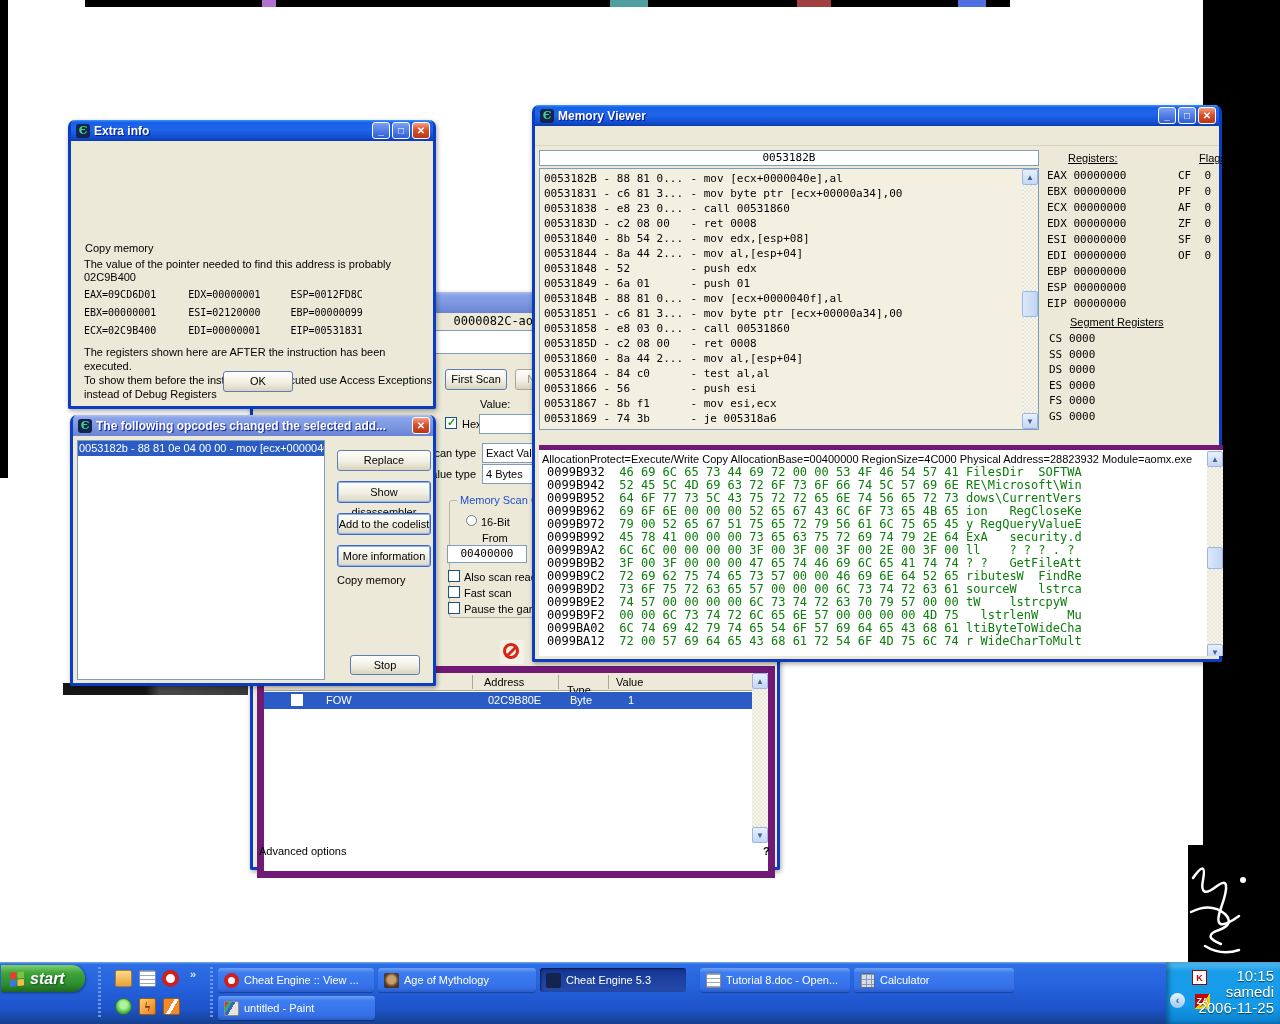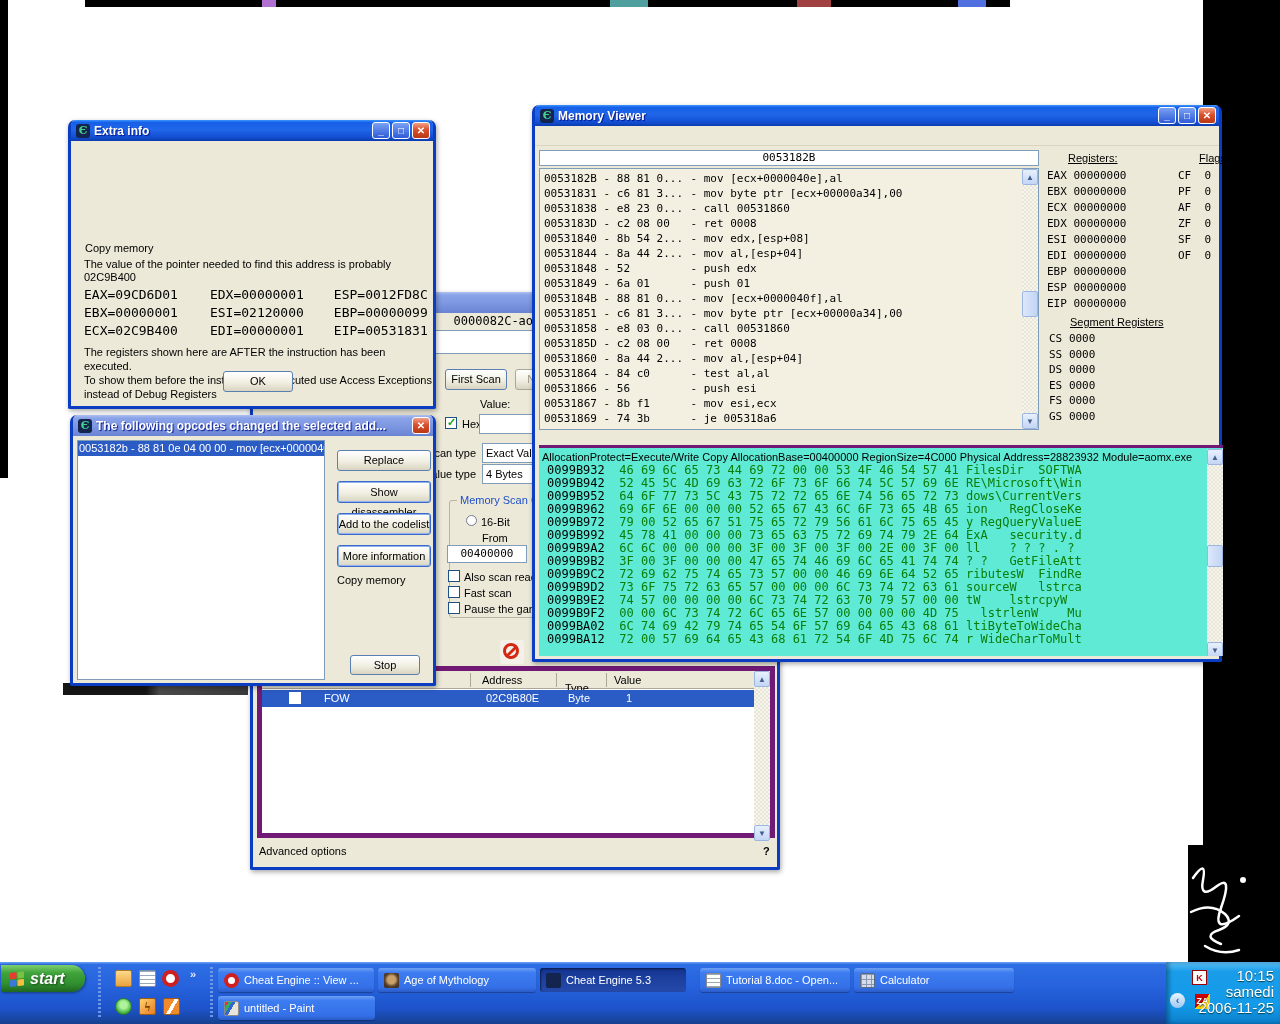--- a/index.html
+++ b/index.html
@@ -143,21 +143,21 @@
   <div class="cb" style="left:195px;top:294px;" data-name="fast-scan-checkbox"></div>
   <div class="abs pre" style="left:211px;top:295px;" data-name="fast-scan-checkbox-label">Fast scan</div>
   <div class="cb" style="left:195px;top:310px;" data-name="pause-game-checkbox"></div>
   <div class="abs pre" style="left:211px;top:311px;" data-name="pause-game-checkbox-label">Pause the game while scanning</div>
 
   <div class="abs" style="left:247px;top:348px;width:24px;height:24px;border:1px solid #9a97889;border-radius:3px;background:#f4f2e8;" data-name="cancel-scan-button">
     <span class="abs" style="left:3px;top:3px;width:16px;height:16px;border:3px solid #d42814;border-radius:50%;" data-name="no-entry-icon"></span>
     <span class="abs" style="left:4px;top:10px;width:15px;height:3px;background:#d42814;transform:rotate(-45deg);" data-name="no-entry-icon-bar"></span>
   </div>
 
-  <div class="abs" style="left:4px;top:374px;width:518px;height:172px;border:5px solid #701a75;background:#fff;" data-name="address-list">
+  <div class="abs" style="left:4px;top:374px;width:518px;height:212px;border:7px solid #701a75;background:#fff;" data-name="address-list">
     <div class="abs" style="left:0;top:0;width:100%;height:18px;background:#ece9d8;border-bottom:1px solid #aca899;" data-name="address-list-header">
       <span class="abs" style="left:220px;top:3px;" data-name="column-address">Address</span>
       <span class="abs" style="left:303px;top:3px;margin-top:8px;" data-name="column-type">Type</span>
       <span class="abs" style="left:352px;top:3px;" data-name="column-value">Value</span>
       <span class="abs" style="left:208px;top:2px;width:1px;height:14px;background:#aca899;" data-name="column-divider"></span>
       <span class="abs" style="left:294px;top:2px;width:1px;height:14px;background:#aca899;" data-name="column-divider"></span>
       <span class="abs" style="left:344px;top:2px;width:1px;height:14px;background:#aca899;" data-name="column-divider"></span>
     </div>
     <div class="abs sel" style="left:0;top:19px;width:500px;height:17px;" data-name="address-row-fow">
       <span class="cb" style="left:27px;top:2px;border-color:#fff;" data-name="freeze-checkbox"></span>
@@ -186,21 +186,21 @@
   <div class="abs mono" style="left:3px;top:28px;" data-name="extra-info-code">
     <div class="ei-line" data-name="code-line"></div>
       <div class="ei-line" data-name="code-line"></div>
       <div class="ei-line red" data-name="code-line"></div>
       <div class="ei-line" data-name="code-line"></div>
       <div class="ei-line" data-name="code-line"></div>
   </div>
   <div class="abs" style="left:14px;top:122px;" data-name="copy-memory-label">Copy memory</div>
   <div class="abs" style="left:13px;top:138px;" data-name="pointer-info-line1">The value of the pointer needed to find this address is probably</div>
   <div class="abs" style="left:13px;top:151px;" data-name="pointer-info-line2">02C9B400</div>
-  <div class="abs mono" style="left:13px;top:166px;font-size:13px;line-height:18px;" data-name="register-dump">
+  <div class="abs mono" style="left:13px;top:166px;font-size:10px;line-height:18px;" data-name="register-dump">
     <div class="pre" data-name="register-row"><span>EAX=09CD6D01</span><span style="display:inline-block;width:32px;"></span><span>EDX=00000001</span><span style="display:inline-block;width:30px;"></span><span>ESP=0012FD8C</span></div>
       <div class="pre" data-name="register-row"><span>EBX=00000001</span><span style="display:inline-block;width:32px;"></span><span>ESI=02120000</span><span style="display:inline-block;width:30px;"></span><span>EBP=00000099</span></div>
       <div class="pre" data-name="register-row"><span>ECX=02C9B400</span><span style="display:inline-block;width:32px;"></span><span>EDI=00000001</span><span style="display:inline-block;width:30px;"></span><span>EIP=00531831</span></div>
   </div>
   <div class="abs" style="left:13px;top:225px;line-height:14px;" data-name="register-note">
     <div data-name="note-line">The registers shown here are AFTER the instruction has been executed.</div>
     <div data-name="note-line">To show them before the instruction is executed use Access Exceptions</div>
     <div data-name="note-line">instead of Debug Registers</div>
   </div>
   <div class="abs xpbtn" style="left:152px;top:251px;width:70px;height:21px;line-height:19px;" data-name="ok-button">OK</div>
@@ -289,21 +289,21 @@
     <div class="abs mono" style="left:4px;top:181px;" data-name="segment-registers-list">
       <div class="rline" style="line-height:15.5px;" data-name="segment-item"><span>CS</span><span> </span><span>0000</span></div>
         <div class="rline" style="line-height:15.5px;" data-name="segment-item"><span>SS</span><span> </span><span>0000</span></div>
         <div class="rline" style="line-height:15.5px;" data-name="segment-item"><span>DS</span><span> </span><span>0000</span></div>
         <div class="rline" style="line-height:15.5px;" data-name="segment-item"><span>ES</span><span> </span><span>0000</span></div>
         <div class="rline" style="line-height:15.5px;" data-name="segment-item"><span>FS</span><span> </span><span>0000</span></div>
         <div class="rline" style="line-height:15.5px;" data-name="segment-item"><span>GS</span><span> </span><span>0000</span></div>
     </div>
   </div>
 
-  <div class="abs" style="left:4px;top:340px;width:684px;height:211px;border-top:3px solid #701a75;background:#5eead4;overflow:hidden;" data-name="hexview-pane">
+  <div class="abs" style="left:4px;top:340px;width:684px;height:211px;border-top:5px solid #701a75;background:#ffffff;overflow:hidden;" data-name="hexview-pane">
     <div style="font-size:11px;padding:3px 0 1px 3px;white-space:nowrap;" data-name="hexview-header">AllocationProtect=Execute/Write Copy AllocationBase=00400000 RegionSize=4C000 Physical Address=28823932 Module=aomx.exe</div>
     <div class="mono" style="padding-left:8px;" data-name="hexview-rows">
       <div class="hex-row" data-name="hex-row"><span class="ha">0099B932</span><span>  </span><span>46 69 6C 65 73 44 69 72 00 00 53 4F 46 54 57 41</span><span> </span><span>FilesDir  SOFTWA</span></div>
         <div class="hex-row" data-name="hex-row"><span class="ha">0099B942</span><span>  </span><span>52 45 5C 4D 69 63 72 6F 73 6F 66 74 5C 57 69 6E</span><span> </span><span>RE\Microsoft\Win</span></div>
         <div class="hex-row" data-name="hex-row"><span class="ha">0099B952</span><span>  </span><span>64 6F 77 73 5C 43 75 72 72 65 6E 74 56 65 72 73</span><span> </span><span>dows\CurrentVers</span></div>
         <div class="hex-row" data-name="hex-row"><span class="ha">0099B962</span><span>  </span><span>69 6F 6E 00 00 00 52 65 67 43 6C 6F 73 65 4B 65</span><span> </span><span>ion   RegCloseKe</span></div>
         <div class="hex-row" data-name="hex-row"><span class="ha">0099B972</span><span>  </span><span>79 00 52 65 67 51 75 65 72 79 56 61 6C 75 65 45</span><span> </span><span>y RegQueryValueE</span></div>
         <div class="hex-row" data-name="hex-row"><span class="ha">0099B992</span><span>  </span><span>45 78 41 00 00 00 73 65 63 75 72 69 74 79 2E 64</span><span> </span><span>ExA   security.d</span></div>
         <div class="hex-row" data-name="hex-row"><span class="ha">0099B9A2</span><span>  </span><span>6C 6C 00 00 00 00 3F 00 3F 00 3F 00 2E 00 3F 00</span><span> </span><span>ll    ? ? ? . ? </span></div>
         <div class="hex-row" data-name="hex-row"><span class="ha">0099B9B2</span><span>  </span><span>3F 00 3F 00 00 00 47 65 74 46 69 6C 65 41 74 74</span><span> </span><span>? ?   GetFileAtt</span></div>

